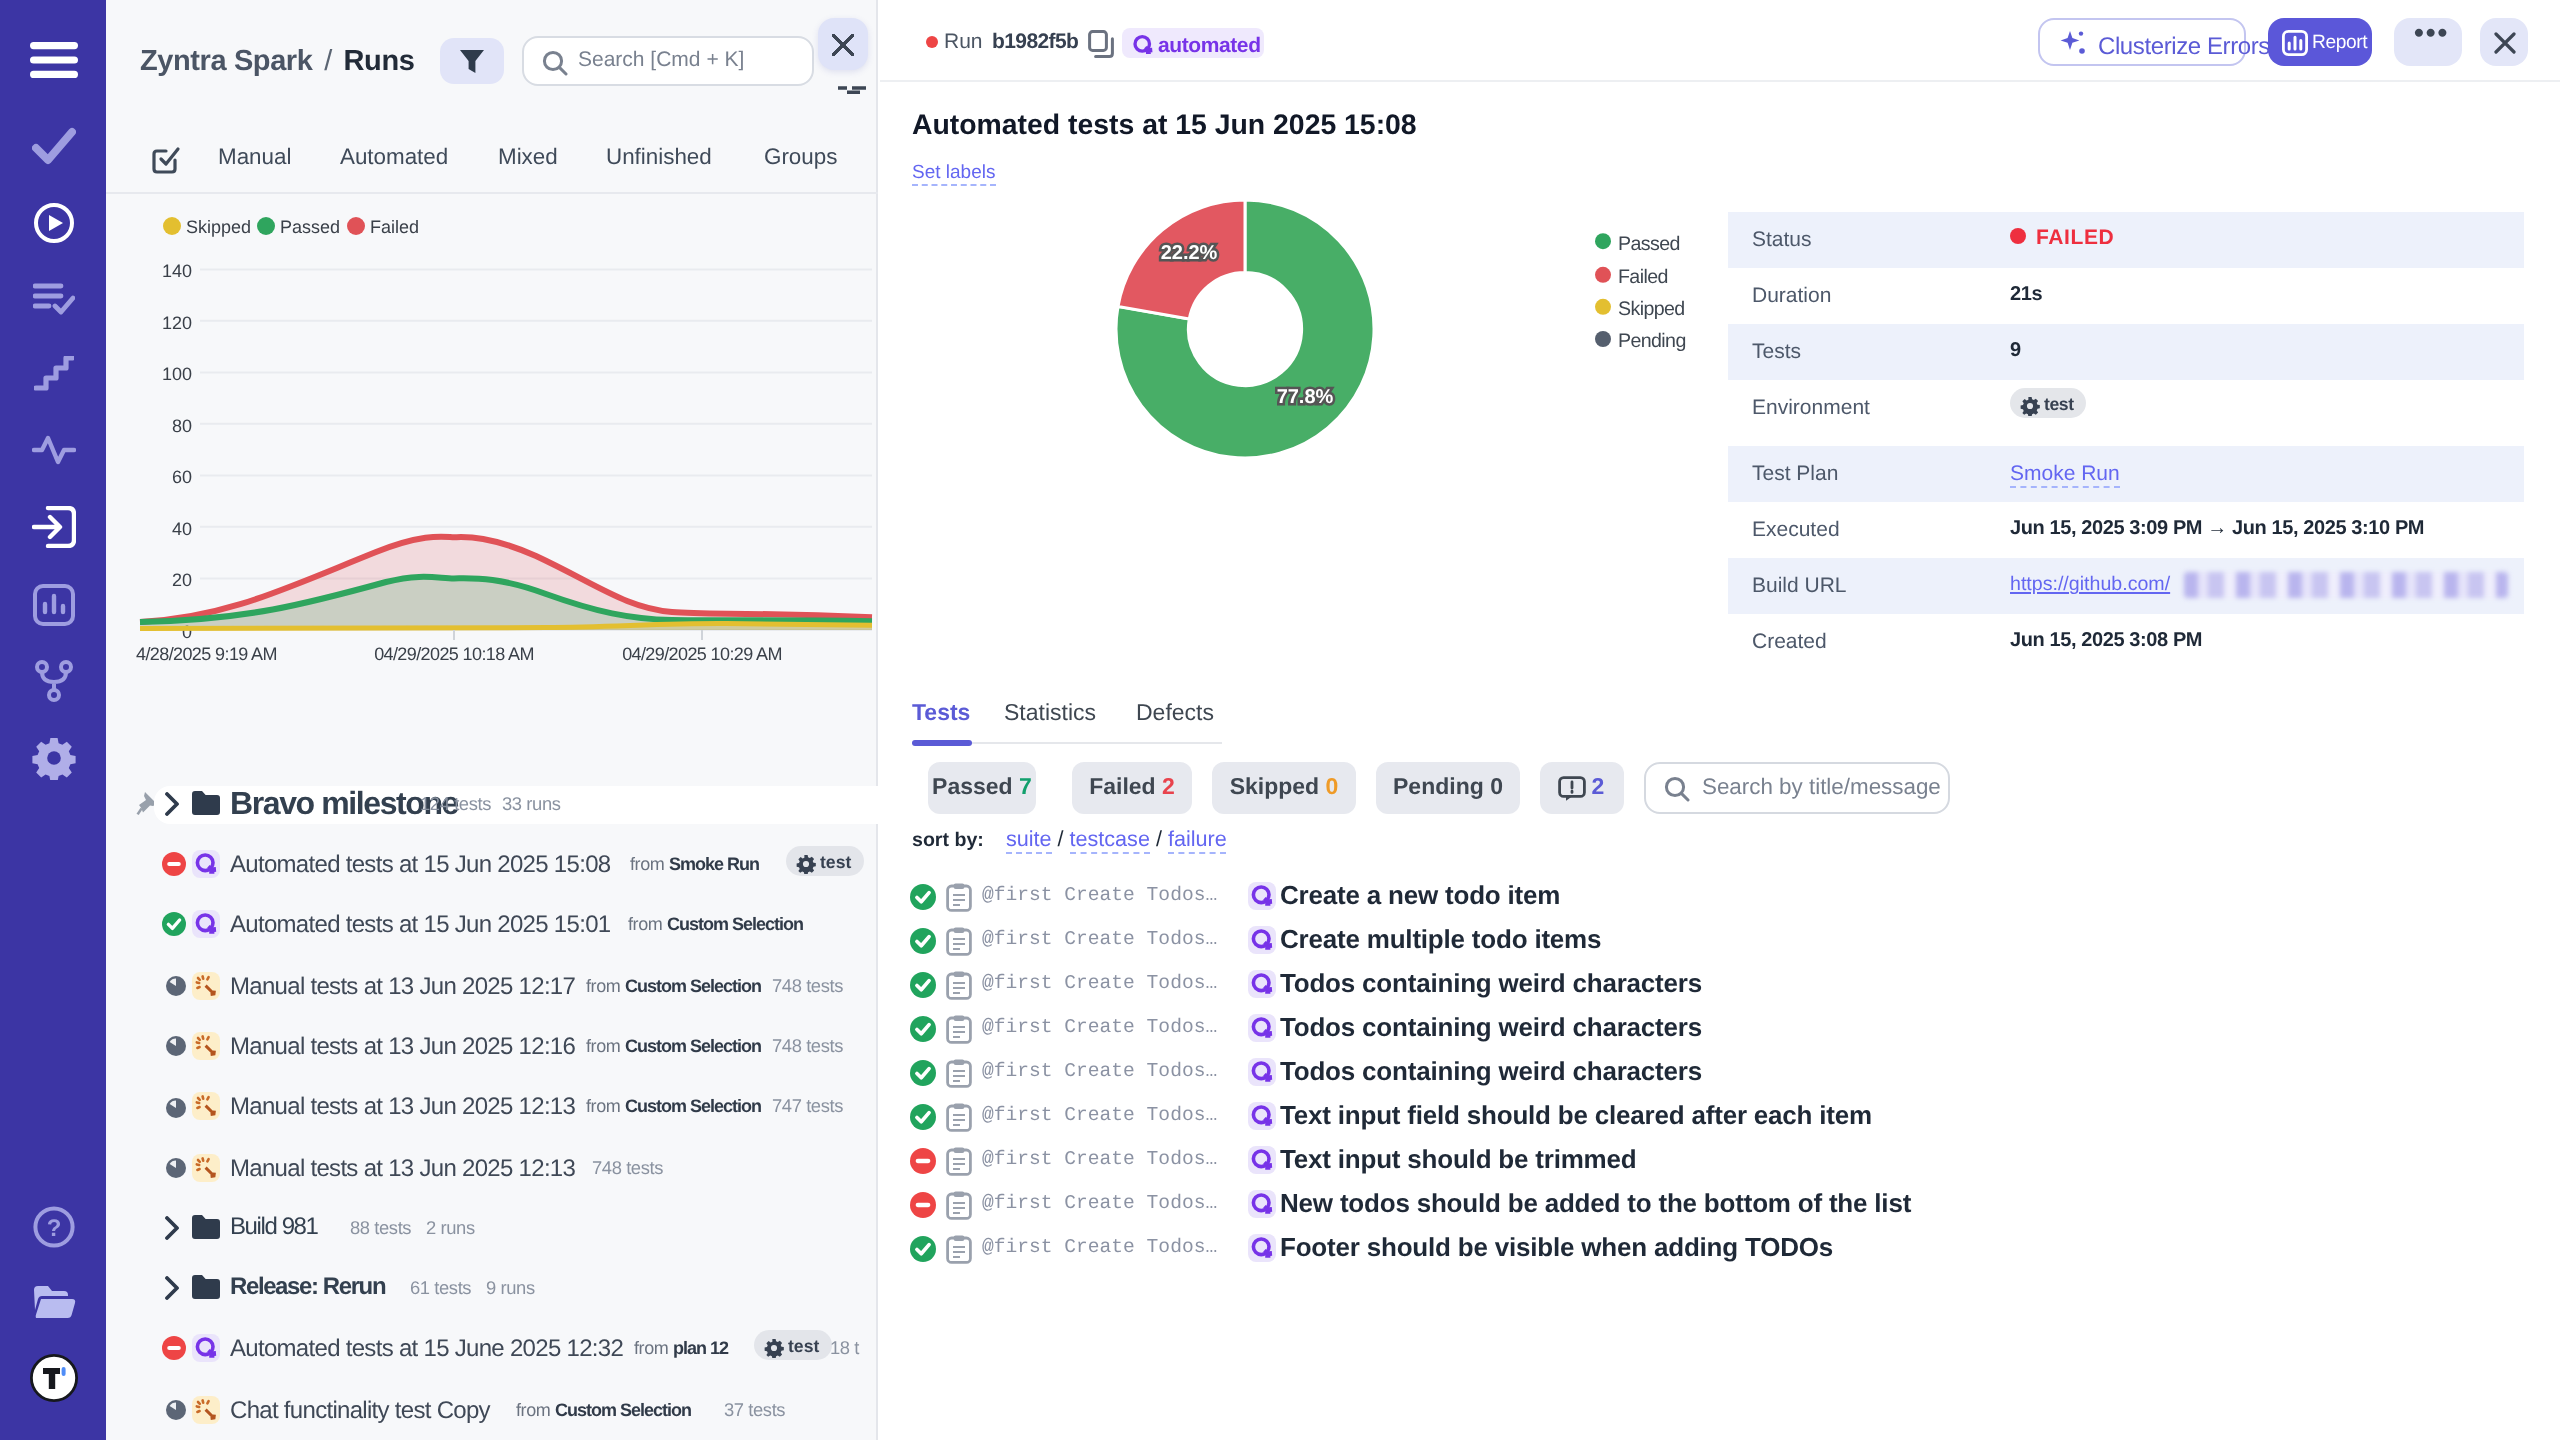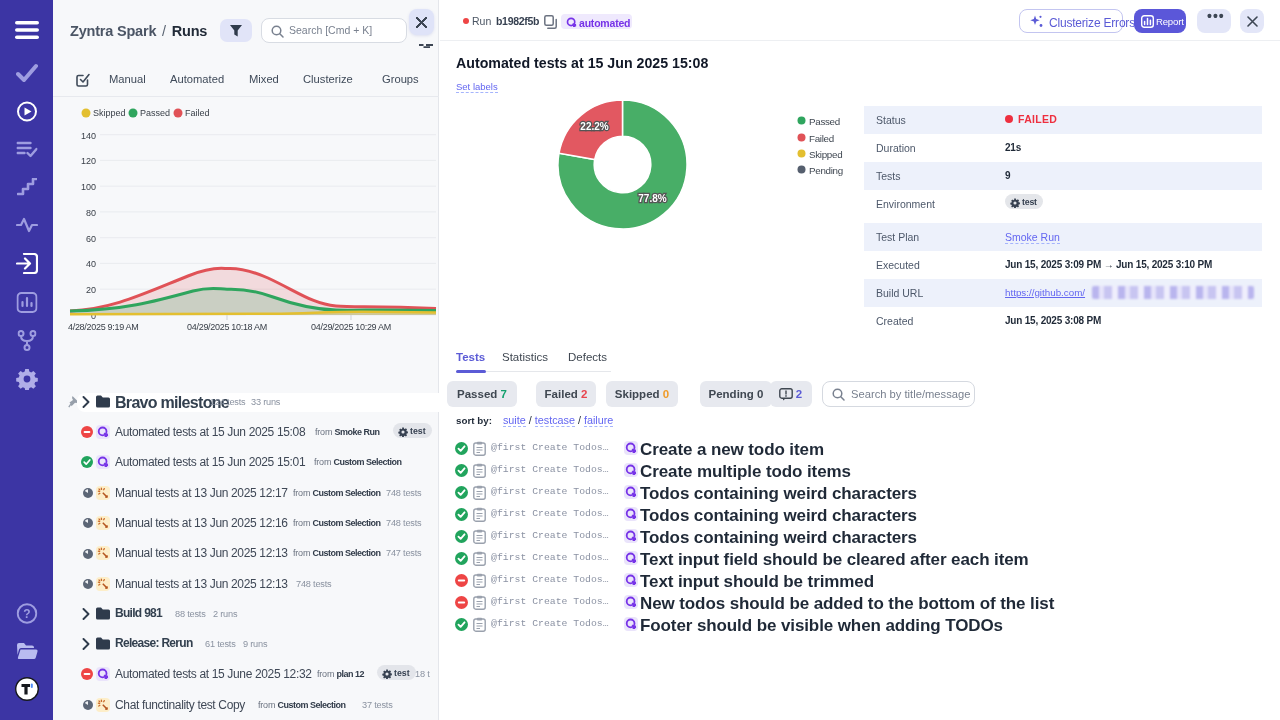--- a/index.html
+++ b/index.html
@@ -39,21 +39,21 @@
 .trow .lab { position:absolute; left:12px; top:8px; font-size:10.5px; color:#4d586a; }
 .trow .val { position:absolute; left:141px; top:8px; font-size:10px; color:#1f2937; font-weight:700; letter-spacing:-0.2px; }
 .lav { background:#edf1fb; }
 
 #ttabs { position:absolute; left:0px; top:351px; font-size:11.5px; }
 
 .fpill { position:absolute; top:381px; height:26px; background:#e7e9ef; border-radius:6px; font-size:11.5px; font-weight:600; color:#3f4751; text-align:center; line-height:26px; }
 
 .testrow { position:absolute; left:0px; height:22px; width:824px; }
 .mono { font-family:"Liberation Mono", monospace; font-size:9.8px; color:#8b92a3; }
-.ttl { font-size:17px; font-weight:600; color:#1f2937; letter-spacing:-0.1px; }
+.ttl { font-size:13px; font-weight:600; color:#1f2937; letter-spacing:-0.1px; }
 </style>
 </head>
 <body>
 <div id="sidebar">
 
   <svg style="top:20px" width="24" height="20" viewBox="0 0 24 20">
     <rect x="0" y="1" width="24" height="3.6" rx="1.8" fill="#fff"></rect>
     <rect x="0" y="8.2" width="24" height="3.6" rx="1.8" fill="#fff"></rect>
     <rect x="0" y="15.4" width="24" height="3.6" rx="1.8" fill="#fff"></rect>
   </svg>
@@ -138,21 +138,21 @@
     </svg>
   </div>
   <div id="ptabs">
     <svg style="position:absolute;left:22px;top:12px" width="16" height="16" viewBox="0 0 16 16">
       <path d="M12.5 8 V12.5 Q12.5 14 11 14 H3.5 Q2 14 2 12.5 V5 Q2 3.5 3.5 3.5 H8" stroke="#3f4a59" stroke-width="1.6" fill="none" stroke-linecap="round"></path>
       <path d="M5.5 7.5 L8 10 L14 2.5" stroke="#3f4a59" stroke-width="1.6" fill="none" stroke-linecap="round" stroke-linejoin="round"></path>
     </svg>
     <span style="left:56px">Manual</span>
     <span style="left:117px">Automated</span>
     <span style="left:196px">Mixed</span>
-    <span style="left:250px">Clusterize</span>
+    <span style="left:250px">Unfinished</span>
     <span style="left:329px">Groups</span>
   </div>
   <div id="chart">
     <svg style="position:absolute;left:0;top:98px" width="386" height="245" viewBox="0 0 386 245">
 
       <circle cx="33" cy="15" r="4.5" fill="#e3bf30"></circle>
       <text x="40" y="18.3" font-size="9" fill="#3a4049">Skipped</text>
       <circle cx="80" cy="15" r="4.5" fill="#2fa55e"></circle>
       <text x="87" y="18.3" font-size="9" fill="#3a4049">Passed</text>
       <circle cx="125" cy="15" r="4.5" fill="#e05257"></circle>
@@ -329,21 +329,21 @@
       <span class="rsmall" style="position:absolute;left:243px;top:10px">748 tests</span>
     </div>
 
     <div class="runrow" style="top:598.8px">
       <svg style="position:absolute;left:29px;top:9px" width="8" height="12" viewBox="0 0 8 12">
           <path d="M1.5 1 L6.5 6 L1.5 11" stroke="#2f3b4c" stroke-width="1.9" fill="none" stroke-linecap="round" stroke-linejoin="round"></path>
         </svg>
       <svg style="position:absolute;left:43px;top:8px" width="14" height="13" viewBox="0 0 14 13">
           <path d="M0 2 Q0 .5 1.5 .5 H5 L6.8 2.5 H12.5 Q14 2.5 14 4 V11 Q14 12.5 12.5 12.5 H1.5 Q0 12.5 0 11 Z" fill="#2f3b4c"></path>
         </svg>
-      <span class="rtitle" style="position:absolute;left:62px;top:7px;font-size:12px;font-weight:700;color:#33404f;letter-spacing:-0.7px">Build 981</span>
+      <span class="rtitle" style="position:absolute;left:62px;top:7px;font-size:12px;font-weight:400;color:#33404f;letter-spacing:-0.7px">Build 981</span>
       <span class="rsmall" style="position:absolute;left:122px;top:10px">88 tests</span>
       <span class="rsmall" style="position:absolute;left:160px;top:10px">2 runs</span>
     </div>
 
     <div class="runrow" style="top:629.1px">
       <svg style="position:absolute;left:29px;top:9px" width="8" height="12" viewBox="0 0 8 12">
           <path d="M1.5 1 L6.5 6 L1.5 11" stroke="#2f3b4c" stroke-width="1.9" fill="none" stroke-linecap="round" stroke-linejoin="round"></path>
         </svg>
       <svg style="position:absolute;left:43px;top:8px" width="14" height="13" viewBox="0 0 14 13">
           <path d="M0 2 Q0 .5 1.5 .5 H5 L6.8 2.5 H12.5 Q14 2.5 14 4 V11 Q14 12.5 12.5 12.5 H1.5 Q0 12.5 0 11 Z" fill="#2f3b4c"></path>
@@ -493,24 +493,24 @@
       </div>
   </div>
   <div id="ttabs">
     <span style="position:absolute;left:16px;top:0;color:#5b5bd6;font-weight:700">Tests</span>
     <span style="position:absolute;left:62px;top:0;color:#3f4751;font-weight:500">Statistics</span>
     <span style="position:absolute;left:128px;top:0;color:#3f4751;font-weight:500">Defects</span>
     <div style="position:absolute;left:16px;top:20px;width:155px;height:1px;background:#e5e7eb"></div>
     <div style="position:absolute;left:16px;top:19px;width:30px;height:2.5px;background:#5b5bd6;border-radius:2px"></div>
   </div>
   <div id="pills">
-    <div class="fpill" style="left:7px;width:70px">Passed <span style="color:#12a06d">7</span></div>
+    <div class="fpill" style="left:24px;width:54px">Passed <span style="color:#12a06d">7</span></div>
     <div class="fpill" style="left:96px;width:60px">Failed <span style="color:#e8434d">2</span></div>
     <div class="fpill" style="left:166px;width:72px">Skipped <span style="color:#ef9b28">0</span></div>
-    <div class="fpill" style="left:260px;width:72px">Pending 0</div>
+    <div class="fpill" style="left:248px;width:72px">Pending 0</div>
     <div class="fpill" style="left:330px;width:42px">
       <svg style="position:absolute;left:9px;top:6.5px" width="14" height="13" viewBox="0 0 14 13">
           <rect x="0.8" y="0.8" width="12.4" height="9.4" rx="2" stroke="#3f4751" stroke-width="1.4" fill="none"></rect>
           <path d="M4 12.4 L4 10.2 L7 10.2 Z" fill="#3f4751"></path>
           <path d="M7 3 V6 M7 7.6 V8.2" stroke="#3f4751" stroke-width="1.4" stroke-linecap="round"></path>
         </svg>
       <span style="margin-left:16px;color:#5b5bd6">2</span></div>
     <div style="position:absolute;left:382px;top:381px;width:153px;height:26px;background:#fff;border:1px solid #d5d9e0;border-radius:8px;font-size:11.2px;color:#79818f;line-height:24px;padding-left:28px;overflow:hidden;white-space:nowrap">Search by title/message</div>
     <svg style="position:absolute;left:392px;top:388px" width="13" height="13" viewBox="0 0 13 13">
         <circle cx="5.5" cy="5.5" r="4.3" stroke="#79818f" stroke-width="1.5" fill="none"></circle>

